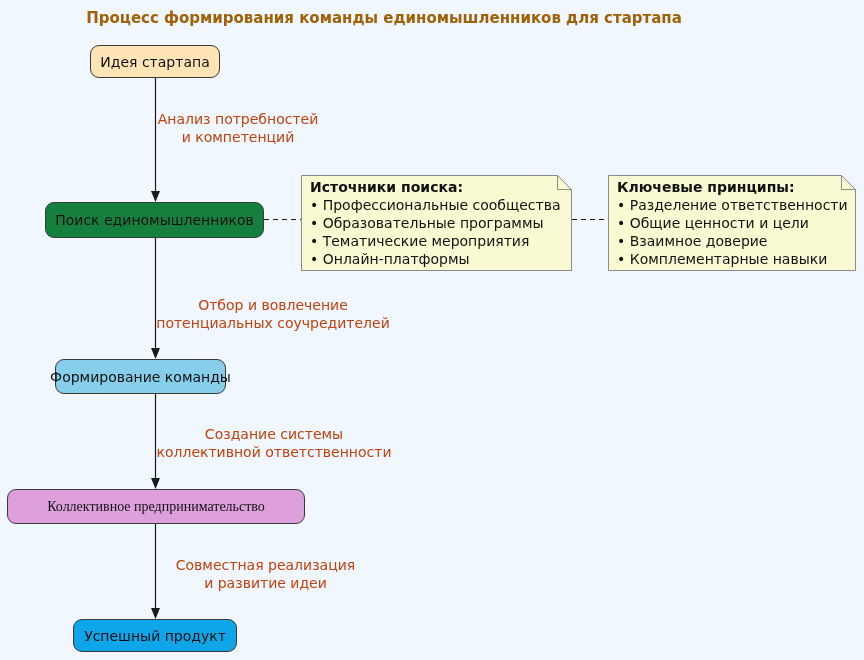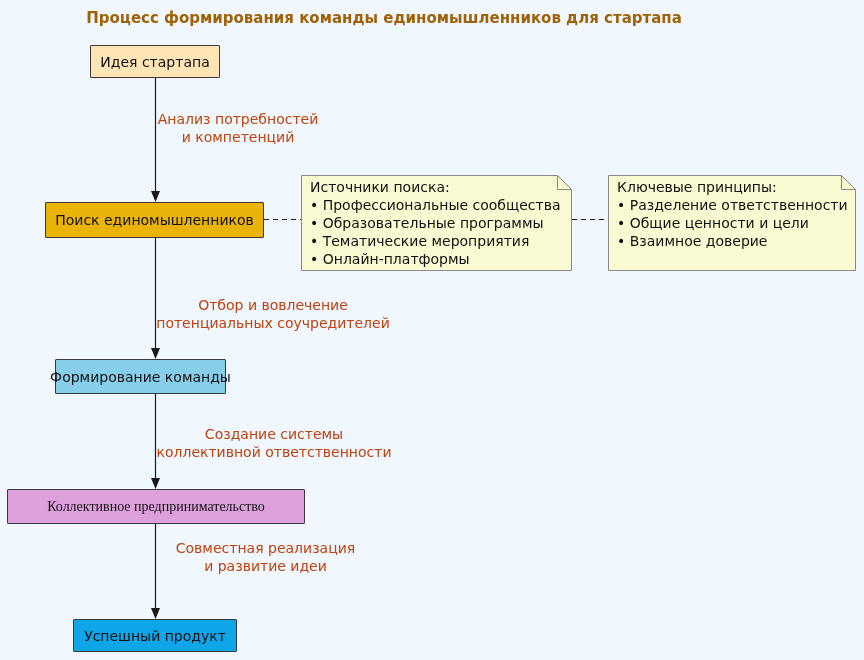--- a/index.html
+++ b/index.html
@@ -22,21 +22,21 @@
     color: #a16207;
   }
   .connectors {
     position: absolute;
     left: 0; top: 0;
   }
   .node {
     position: absolute;
     box-sizing: border-box;
     border: 1.5px solid #3a3a3a;
-    border-radius: 1px;
+    border-radius: 9px;
     display: flex;
     align-items: center;
     justify-content: center;
     font-size: 14px;
     color: #111;
     white-space: nowrap;
   }
   .node-idea        { left: 90px;  top: 45px;  width: 130px; height: 33px; }
   .node-search      { left: 45px;  top: 202px; width: 219px; height: 36px; }
   .node-team        { left: 55px;  top: 359px; width: 171px; height: 35px; }
@@ -48,40 +48,40 @@
     transform: translateX(-50%);
     text-align: center;
     font-size: 14px;
     line-height: 18px;
     color: #c2410c;
     white-space: nowrap;
   }
   .edge-label-1 { left: 238px; top: 110px; }
   .edge-label-2 { left: 273px; top: 296px; }
   .edge-label-3 { left: 274px; top: 425px; }
-  .edge-label-4 { left: 247px; top: 539px; padding-left: 37px; }
+  .edge-label-4 { left: 247px; top: 556px; padding-left: 37px; }
 
   .note {
     position: absolute;
   }
   .note-1 { left: 301px; top: 175px; width: 271px; height: 96px; }
   .note-2 { left: 608px; top: 175px; width: 212px; height: 96px; }
   .note svg { position: absolute; left: 0; top: 0; }
   .note-content {
     position: absolute;
     left: 0; top: 0;
     box-sizing: border-box;
     width: 100%; height: 100%;
     padding: 3px 4px 0 9px;
     font-size: 14px;
     line-height: 18px;
     color: #111;
     white-space: nowrap;
   }
-  .note-title { font-weight: normal; }
+  .note-title { font-weight: bold; }
 </style>
 </head>
 <body>
 
 <div class="canvas" style="background-color: rgb(240, 247, 254);">
 
   <div class="diagram-title">Процесс формирования команды единомышленников для стартапа</div>
 
   <svg class="connectors" width="864" height="660" viewBox="0 0 864 660">
     <g stroke="#1a1a1a" stroke-width="1.2" fill="none">
@@ -102,21 +102,21 @@
 
   <div class="node node-idea" style="background-color: rgb(255, 228, 181);">
     <span>Идея стартапа</span>
   </div>
 
   <div class="edge-label edge-label-1">
     <div>Анализ потребностей</div>
     <div>и компетенций</div>
   </div>
 
-  <div class="node node-search" style="background-color: #eab308;">
+  <div class="node node-search" style="background-color: #15803d;">
     <span>Поиск единомышленников</span>
   </div>
 
   <div class="note note-1">
     <svg width="271" height="96" viewBox="0 0 271 96">
       <polygon points="0.5,0.5 256.5,0.5 270.5,14.5 270.5,95.5 0.5,95.5" stroke-width="1" stroke="#8a8a8a" fill="#FAFAD2"></polygon>
       <polygon points="256.5,0.5 256.5,14.5 270.5,14.5" stroke="#8a8a8a" stroke-width="1" fill="#FAFAD2"></polygon>
     </svg>
     <div class="note-content">
       <div class="note-title">Источники поиска:</div>
@@ -130,20 +130,21 @@
   <div class="note note-2">
     <svg width="248" height="96" viewBox="0 0 248 96">
       <polygon points="0.5,0.5 233.5,0.5 247.5,14.5 247.5,95.5 0.5,95.5" stroke="#8a8a8a" stroke-width="1" fill="#FAFAD2"></polygon>
       <polygon points="233.5,0.5 233.5,14.5 247.5,14.5" stroke="#8a8a8a" stroke-width="1" fill="#FAFAD2"></polygon>
     </svg>
     <div class="note-content">
       <div class="note-title">Ключевые принципы:</div>
       <div>• Разделение ответственности</div>
       <div>• Общие ценности и цели</div>
       <div>• Взаимное доверие</div>
+      <div>• Комплементарные навыки</div>
     </div>
   </div>
 
   <div class="edge-label edge-label-2">
     <div>Отбор и вовлечение</div>
     <div>потенциальных соучредителей</div>
   </div>
 
   <div class="node node-team" style="background-color: rgb(135, 206, 235);">
     <span>Формирование команды</span>

